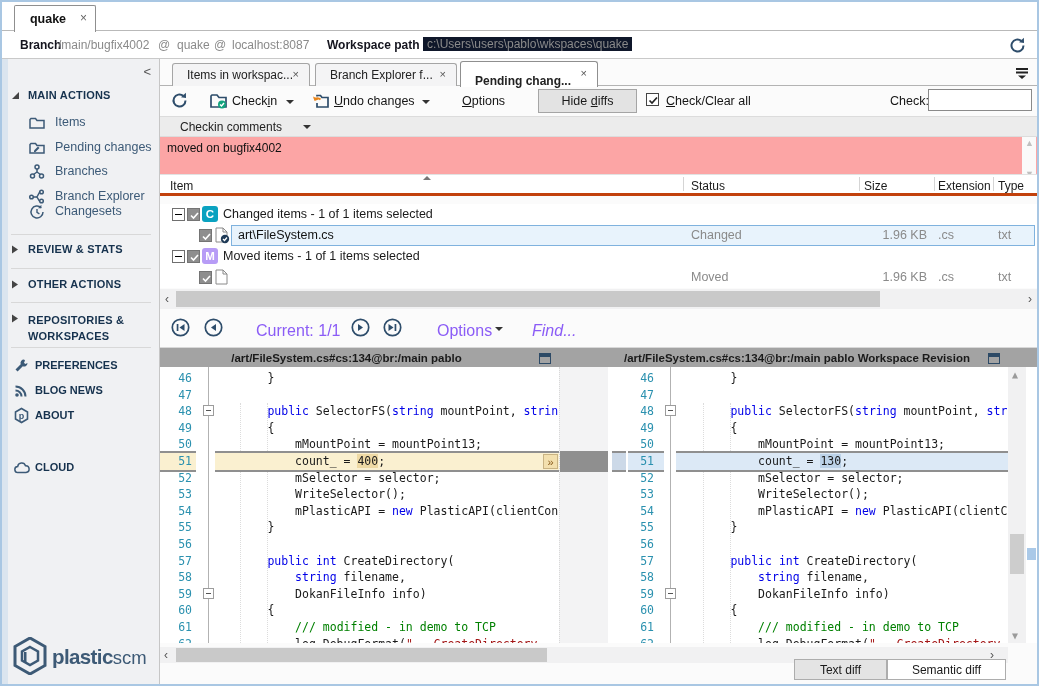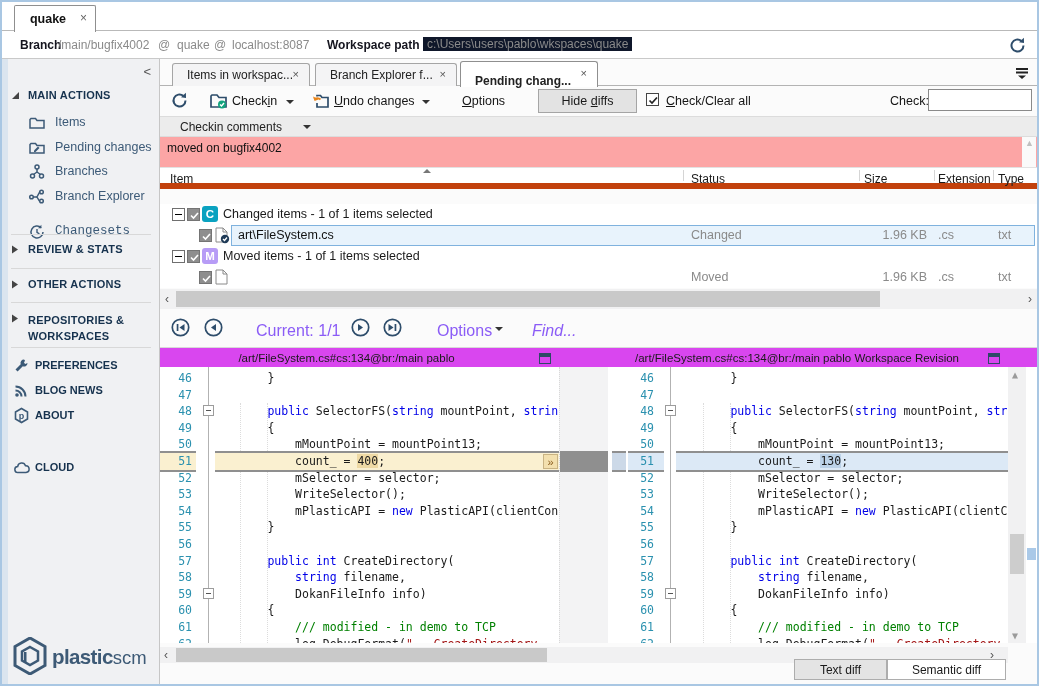--- a/index.html
+++ b/index.html
@@ -64,21 +64,21 @@
   #filter-input{position:absolute;left:768px;top:3px;width:104px;height:22px;background:#fff;border:1px solid #8a8a8a;}
   
   #commentsbar{position:absolute;left:0;top:57px;width:100%;height:21px;background:#ececec;border-top:1px solid #dcdcdc;border-bottom:1px solid #dcdcdc;}
   #commentsbar .t{position:absolute;left:20px;top:3px;font-size:12px;color:#222;}
   #commentsbar .dd{left:143px;top:8px;}
   #commentsarea{position:absolute;left:0;top:78px;width:100%;height:43px;background:#fca5a5;}
   #commentsarea .t{position:absolute;left:7px;top:4px;font-size:12px;color:#111;}
   #commentsarea .sbtrack{position:absolute;right:1px;top:0;width:14px;height:100%;background:#fafafa;}
   .tinyarrow{position:absolute;left:3px;width:8px;height:8px;color:#c0c0c0;font-size:9px;line-height:8px;}
   
-  #thead{position:absolute;left:0;top:108px;width:100%;height:22px;background:#fff;border-top:1px solid #e2e2e2;border-bottom:6px solid #c2410c;}
+  #thead{position:absolute;left:0;top:115px;width:100%;height:22px;background:#fff;border-top:1px solid #e2e2e2;border-bottom:3px solid #c2410c;}
   #thead .h{position:absolute;top:4px;font-size:12px;color:#1a1a1a;}
   #thead .sep{position:absolute;top:2px;bottom:2px;width:1px;background:#d5d5d5;}
   #thead .sort{position:absolute;left:263px;top:1px;width:0;height:0;border-left:4px solid transparent;border-right:4px solid transparent;border-bottom:4px solid #777;}
   #rows{position:absolute;left:0;top:145px;width:100%;}
   .trow{position:absolute;left:0;width:100%;height:21px;background:#fff;}
   .trow .minus{position:absolute;left:12px;top:4px;width:13px;height:13px;background:#fff;border:1px solid #6f6f6f;}
   .trow .minus i{position:absolute;left:2px;top:5px;width:7px;height:1px;background:#000;}
   .gcheck{position:absolute;top:4px;width:13px;height:13px;background:#8e8e8e;border:1px solid #747474;color:#fff;}
   .gcheck svg{position:absolute;left:0;top:0;}
   .badge{position:absolute;left:42px;top:2px;width:16px;height:16px;border-radius:3px;color:#fff;font-weight:bold;font-size:11.5px;text-align:center;line-height:16px;}
@@ -89,21 +89,21 @@
   .cell{position:absolute;top:3px;font-size:12.5px;color:#8a8a8a;z-index:2;}
   
   .hscroll{position:absolute;left:0;width:100%;height:20px;background:#f1f1f2;}
   .hscroll .ar{position:absolute;top:3px;font-size:12px;color:#555;}
   .hscroll .thumb{position:absolute;top:2px;height:16px;background:#c9c9c9;}
   
   #difftb{position:absolute;left:0;top:250px;width:100%;height:38px;background:#fbfbfb;}
   .navbtn{position:absolute;top:9px;width:19px;height:19px;color:#2d4a66;}
   #difftb .t{position:absolute;top:13px;font-size:16px;color:#8b5cf6;}
   
-  #paneheads{position:absolute;left:0;top:288px;width:100%;height:24px;background:#d946ef;border-top:1px solid #d8d8d8;border-bottom:1px solid #d8d8d8;}
+  #paneheads{position:absolute;left:0;top:288px;width:100%;height:24px;background:#a3a3a3;border-top:1px solid #d8d8d8;border-bottom:1px solid #d8d8d8;font-weight:bold;}
   .phead{position:absolute;top:0;height:100%;}
   .phead .t{position:absolute;left:0;right:26px;top:4px;text-align:center;font-size:11.5px;color:#1a1a1a;white-space:nowrap;overflow:hidden;}
   .phead .mx{position:absolute;right:8px;top:5px;width:12px;height:11px;border:1.5px solid #2d4a66;border-top:4px solid #2d4a66;}
   
   #codearea{position:absolute;left:0;top:308px;width:100%;height:276px;background:#000000;
      font-family:"DejaVu Sans Mono","Liberation Mono",monospace;font-size:11.5px;}
   .pane{position:absolute;top:0;height:276px;background:#fff;overflow:hidden;}
   .cline{position:absolute;height:17px;line-height:16.5px;white-space:pre;}
   .lnum{position:absolute;top:0;text-align:right;color:#2b91af;}
   .ctext{position:absolute;top:0;}
@@ -210,21 +210,21 @@
           <span class="ic">
             <svg width="18" height="18" viewBox="0 0 18 18">
               <circle cx="3.5" cy="9" r="1.8" fill="none" stroke="currentColor" stroke-width="1.5"></circle>
               <circle cx="13.5" cy="4" r="1.8" fill="none" stroke="currentColor" stroke-width="1.5"></circle>
               <circle cx="13.5" cy="13" r="1.8" fill="none" stroke="currentColor" stroke-width="1.5"></circle>
               <path d="M5.3 9h3c2 0 2-5 4-5M8.3 9c2 0 2 4 3.5 4" stroke="currentColor" stroke-width="1.5" fill="none"></path>
             </svg>
           </span>
           <span class="t">Branch Explorer</span>
         </div>
-        <div class="sb-item" style="top: 161px; font-family: Liberation Mono, monospace;">
+        <div class="sb-item" style="top: 141px;">
           <span class="ic">
             <svg width="18" height="18" viewBox="0 0 18 18">
               <path d="M15 9a6 6 0 1 1-1.8-4.3" fill="none" stroke="currentColor" stroke-width="1.5"></path>
               <path d="M13.4 1.8v3.4h-3.4z" fill="currentColor"></path>
               <path d="M9 6v3.4l2.4 1.4" stroke="currentColor" stroke-width="1.4" fill="none"></path>
             </svg>
           </span>
           <span class="t">Changesets</span>
         </div>
         <div class="sb-sec" style="top: 183px;">

